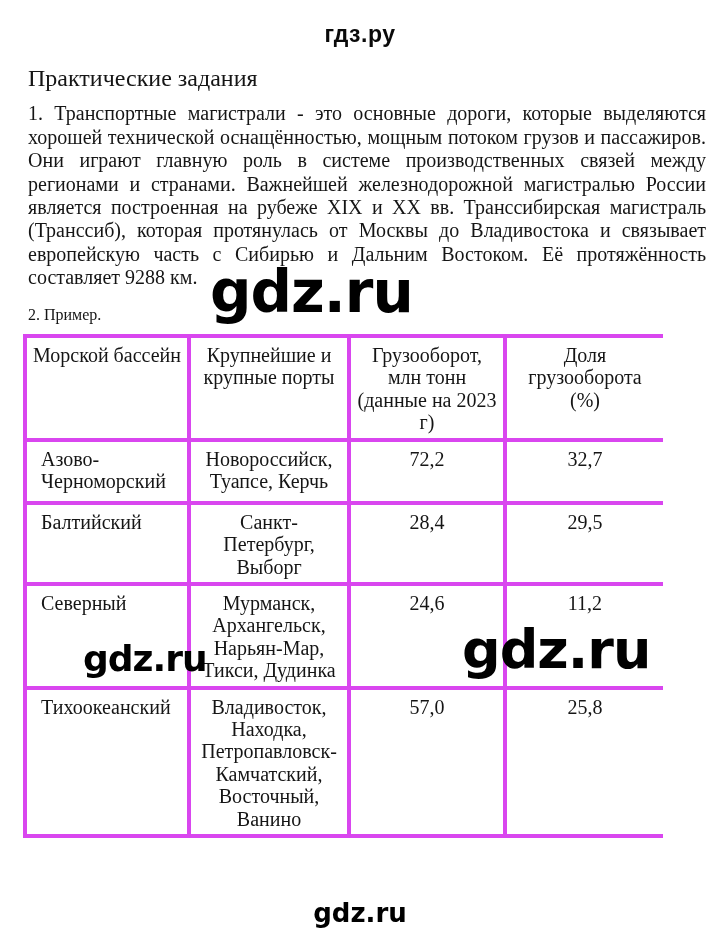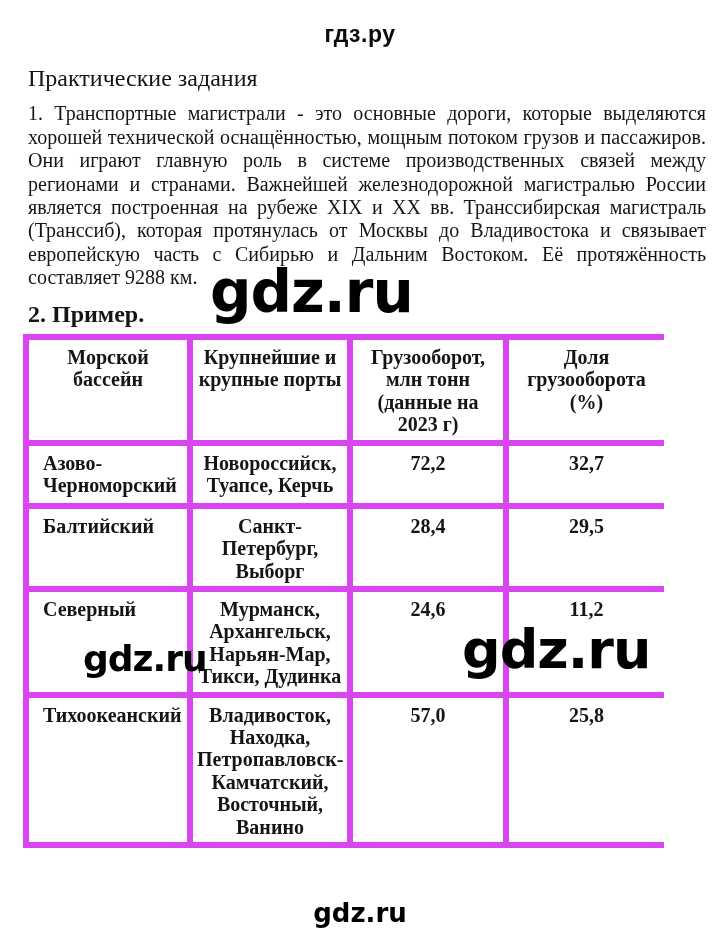--- a/index.html
+++ b/index.html
@@ -28,38 +28,37 @@
   }
   .task-text {
     margin: 12px 14px 0 28px;
     font-size: 20px;
     line-height: 23.4px;
     text-align: justify;
     font-family: Liberation Serif, serif;
   }
   .example-label {
     margin: 13px 28px 0 28px;
-    font-size: 24px;
+    font-size: 16px;
     line-height: 23.4px;
-    font-weight: bold;
   }
   table.data-table {
     margin: 8px 0 0 23px;
     width: 638px;
     border-collapse: collapse;
     table-layout: fixed;
     font-size: 20px;
     line-height: 22.4px;
   }
   .data-table th, .data-table td {
-    border: 6px solid #d946ef;
+    border: 4px solid #d946ef;
     vertical-align: top;
     text-align: center;
     padding: 6px 4px 4px 4px;
-    font-weight: bold;
+    font-weight: normal;
     overflow: hidden;
   }
   .data-table th:last-child, .data-table td:last-child { border-right: none; }
   .data-table thead tr { height: 89px; }
   .data-table tbody tr:nth-child(1) { height: 63px; }
   .data-table tbody tr:nth-child(2) { height: 65px; }
   .data-table tbody tr:nth-child(3) { height: 76px; }
   .data-table tbody tr:nth-child(4) { height: 115px; }
   .data-table tbody tr:nth-child(5) { height: 177px; }
   .data-table td.basin-cell { text-align: left; padding-left: 14px; }

